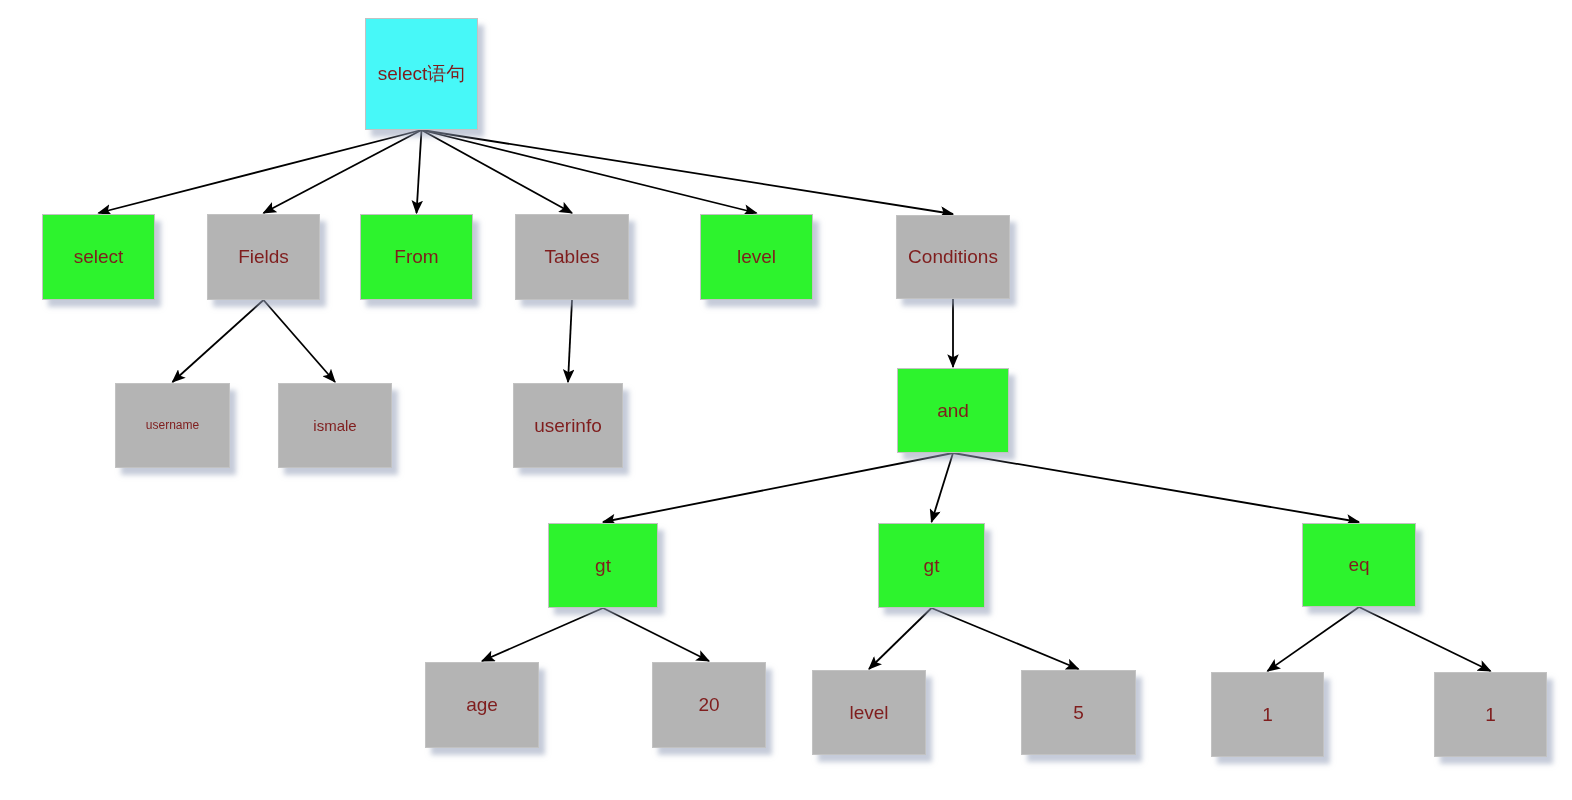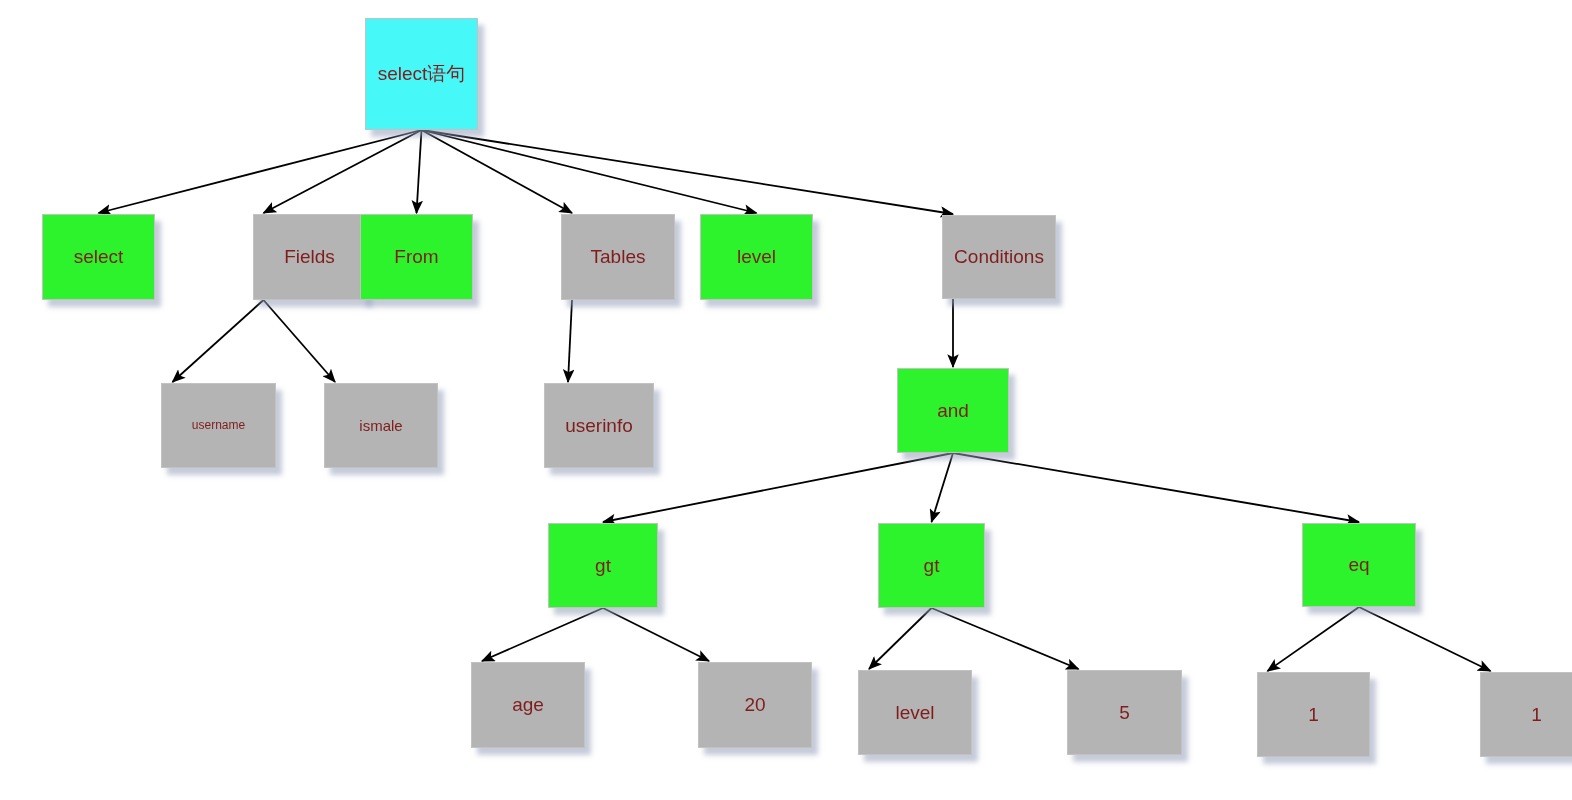--- a/index.html
+++ b/index.html
@@ -31,21 +31,21 @@
     justify-content: center;
     text-align: center;
     border: 1px solid #c2c2c2;
     box-shadow: 6px 7px 5px rgba(150, 160, 185, 0.55);
     color: #7f1d1d;
     cursor: default;
     user-select: none;
   }
   .node.root      { background: var(--root-fill, #47f8f8); }
   .node.highlight { background: var(--highlight-fill, #2df32d); }
-  .node.plain     { background: var(--plain-fill, #b4b4b4); margin-left: 46px; }
+  .node.plain     { background: var(--plain-fill, #b4b4b4); }
   .node .label {
     display: block;
     line-height: 1.15;
     white-space: nowrap;
   }
   .edge-line {
     stroke: var(--arrow-color, #000000);
     stroke-width: 1.8;
     fill: none;
   }
@@ -103,21 +103,21 @@
       </div>
       <div class="node plain" style="left: 896px; top: 215px; width: 114px; height: 84px; border-color: rgb(194, 194, 194);">
         <span class="label" style="font-size: 19px;">Conditions</span>
       </div>
       <div class="node plain" style="left: 115px; top: 383px; width: 115px; height: 85px; border-color: rgb(194, 194, 194);">
         <span class="label" style="font-size: 12px;">username</span>
       </div>
       <div class="node plain" style="left: 278px; top: 383px; width: 114px; height: 85px; border-color: rgb(194, 194, 194);">
         <span class="label" style="font-size: 15px;">ismale</span>
       </div>
-      <div class="node plain" style="left: 498px; top: 383px; width: 110px; height: 85px; border-color: rgb(194, 194, 194);">
+      <div class="node plain" style="left: 513px; top: 383px; width: 110px; height: 85px; border-color: rgb(194, 194, 194);">
         <span class="label" style="font-size: 19px;">userinfo</span>
       </div>
       <div class="node highlight" style="left: 897px; top: 368px; width: 112px; height: 85px; border-color: rgb(194, 194, 194);">
         <span class="label" style="font-size: 19px;">and</span>
       </div>
       <div class="node highlight" style="left: 548px; top: 523px; width: 110px; height: 85px; border-color: rgb(194, 194, 194);">
         <span class="label" style="font-size: 19px;">gt</span>
       </div>
       <div class="node highlight" style="left: 878px; top: 523px; width: 107px; height: 85px; border-color: rgb(194, 194, 194);">
         <span class="label" style="font-size: 19px;">gt</span>

